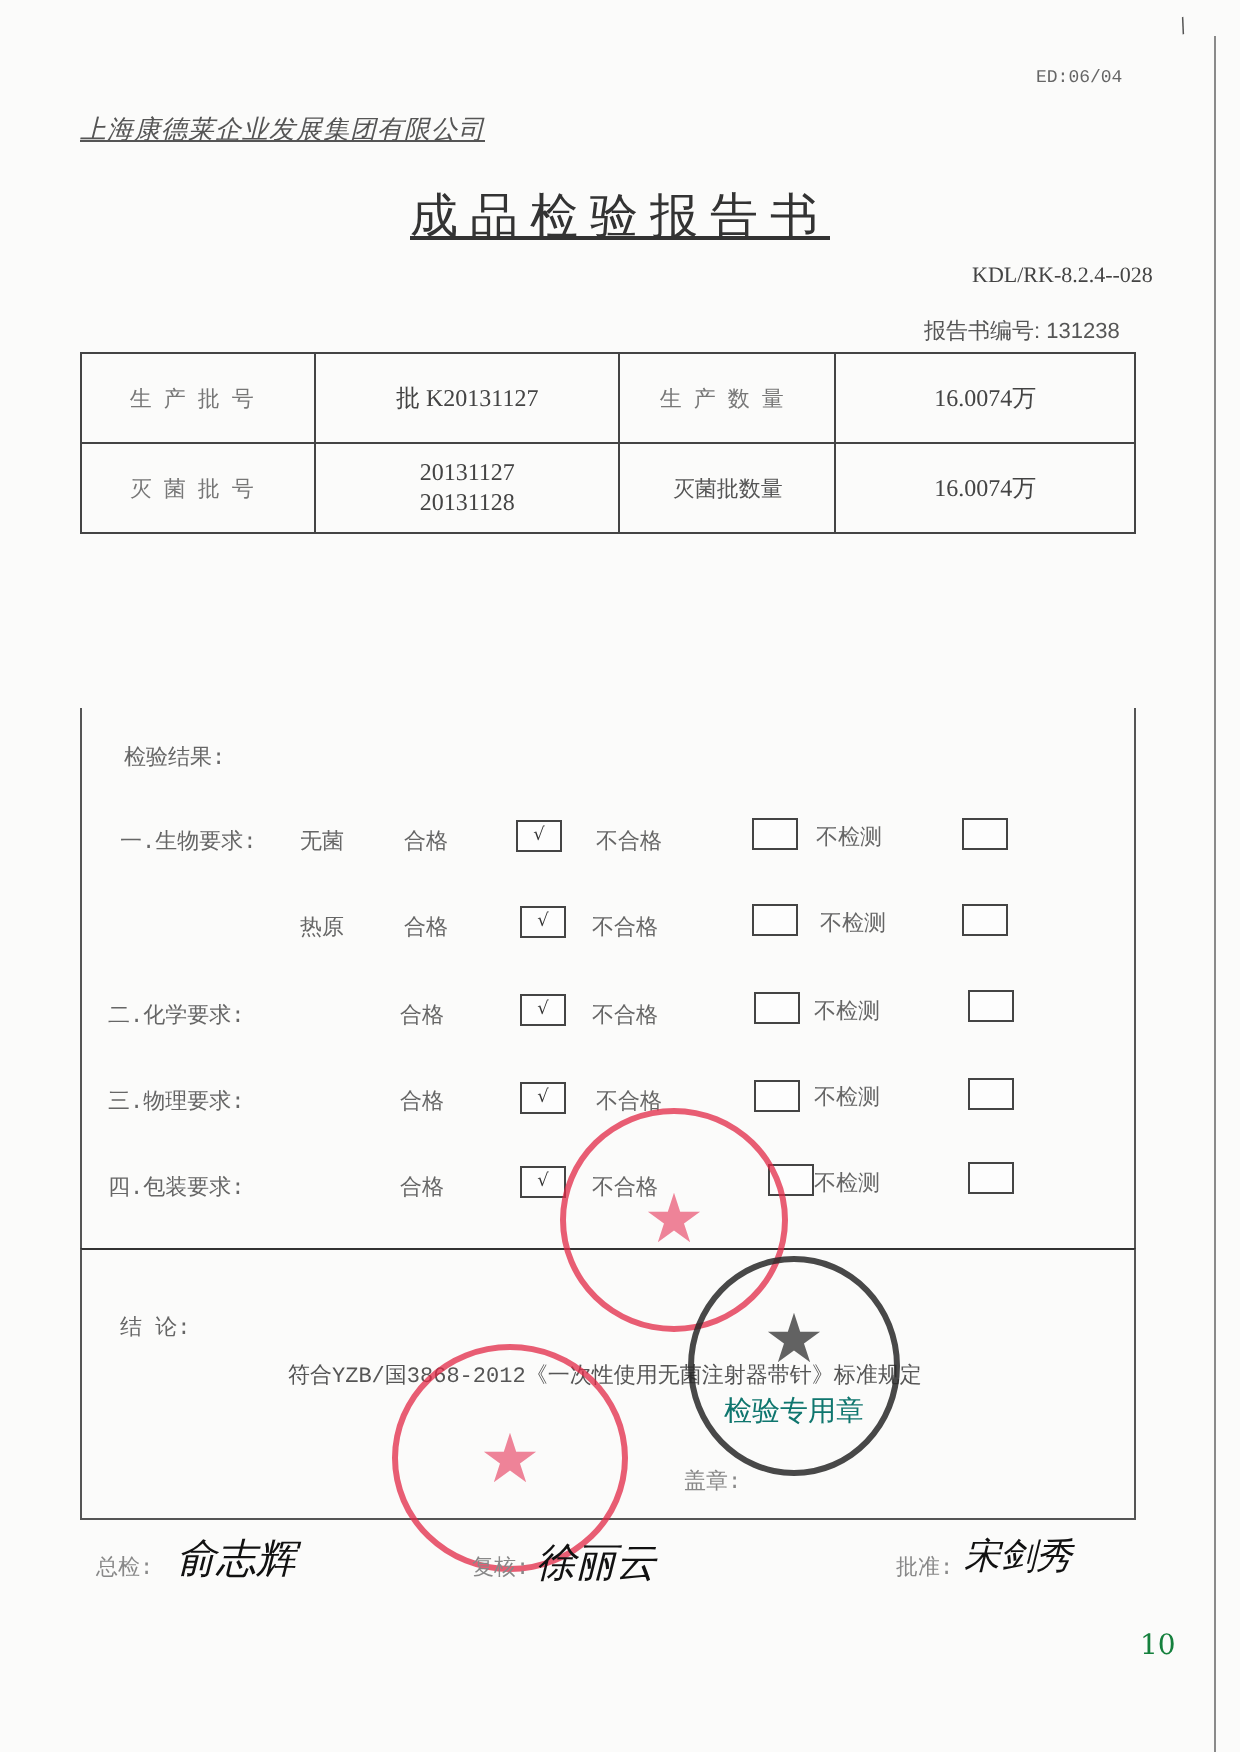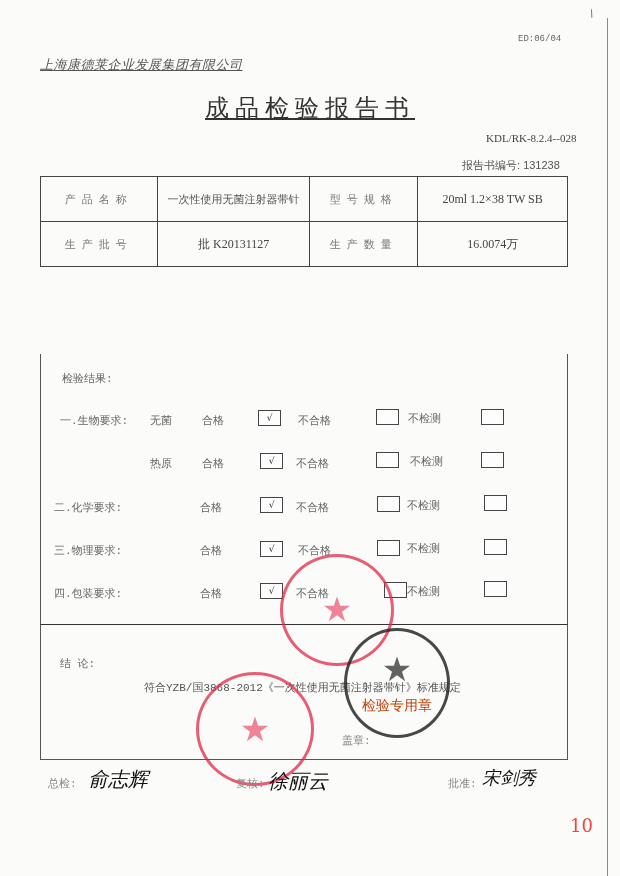--- a/index.html
+++ b/index.html
@@ -28,21 +28,21 @@
 
   .stamp { position:absolute; border-radius:50%; pointer-events:none; }
   .stamp-red { border:3px solid rgba(226,40,70,0.75); }
   .stamp-red .star, .stamp-black .star { position:absolute; left:0; right:0; text-align:center; }
   .stamp-red .star { color:rgba(232,80,110,0.7); }
   .stamp-black { border:3px solid rgba(40,40,40,0.85); }
   .stamp-black .star { color:rgba(60,60,60,0.8); }
   .stamp-text { position:absolute; left:0; right:0; text-align:center; font-family:"DejaVu Sans", sans-serif; }
 
   .sig { position:absolute; font-family:"DejaVu Serif", serif; font-style:italic; color:#111; font-size:20px; }
-  .pageno { left:570px; top:815px; font-size:18px; color:#ef4444; font-family:"DejaVu Serif", serif; }
+  .pageno { left:570px; top:815px; font-size:14px; color:#15803d; font-family:"DejaVu Serif", serif; }
 </style>
 </head>
 <body>
 
 <div class="right-edge"></div>
 <div class="tick">/</div>
 
 <div class="abs ed">ED:06/04</div>
 <div class="abs company">上海康德莱企业发展集团有限公司</div>
 <div class="abs title">成品检验报告书</div>
@@ -53,30 +53,33 @@
 </div>
 
 <table class="info-table">
   <colgroup>
       <col style="width:117px">
       <col style="width:153px">
       <col style="width:108px">
       <col style="width:150px">
     </colgroup>
   <tbody>
-      <tr>
-    <td class="lbl">产品名称</td>
-    <td class="cn">一次性使用无菌注射器带针</td>
-    <td class="lbl">型号规格</td>
-    <td class="val">20ml  1.2×38  TW SB</td>
-  </tr>
   <tr>
     <td class="lbl">生产批号</td>
     <td class="val">批  K20131127</td>
     <td class="lbl">生产数量</td>
+    <td class="val">16.0074万</td>
+  </tr>
+  <tr>
+    <td class="lbl">灭菌批号</td>
+    <td class="val">
+      <div>20131127</div>
+      <div>20131128</div>
+    </td>
+    <td class="cn">灭菌批数量</td>
     <td class="val">16.0074万</td>
   </tr>
 </tbody>
   </table>
 
 <div class="results-box"></div>
 <div class="t" style="left:62px;top:371px;">检验结果:</div>
 
 <div class="t" style="left:60px;top:413px;">一.生物要求:</div>
 <div class="t" style="left:150px;top:413px;">无菌</div>
@@ -126,21 +129,21 @@
 <div class="t" style="left:342px;top:733px;color:#888;">盖章:</div>
 
 <div class="stamp stamp-red" style="left:280px;top:554px;width:108px;height:106px;">
   <div class="star" style="top:32px;font-size:34px;">★</div>
 </div>
 <div class="stamp stamp-red" style="left:196px;top:672px;width:112px;height:108px;">
   <div class="star" style="top:34px;font-size:34px;">★</div>
 </div>
 <div class="stamp stamp-black" style="left:344px;top:628px;width:100px;height:104px;">
   <div class="star" style="top:18px;font-size:34px;">★</div>
-  <div class="stamp-text" style="top:66px;font-size:14px;color:#c2410c;">检验专用章</div>
+  <div class="stamp-text" style="top:66px;font-size:14px;color:#0f766e;">检验专用章</div>
 </div>
 
 <div class="t" style="left:48px;top:776px;color:#888;">总检:</div>
 <div class="sig" style="left:88px;top:766px;">俞志辉</div>
 <div class="t" style="left:236px;top:776px;color:#888;">复核:</div>
 <div class="sig" style="left:268px;top:768px;">徐丽云</div>
 <div class="t" style="left:448px;top:776px;color:#888;">批准:</div>
 <div class="sig" style="left:482px;top:766px;font-size:18px;">宋剑秀</div>
 
 <div class="abs pageno">10</div>

